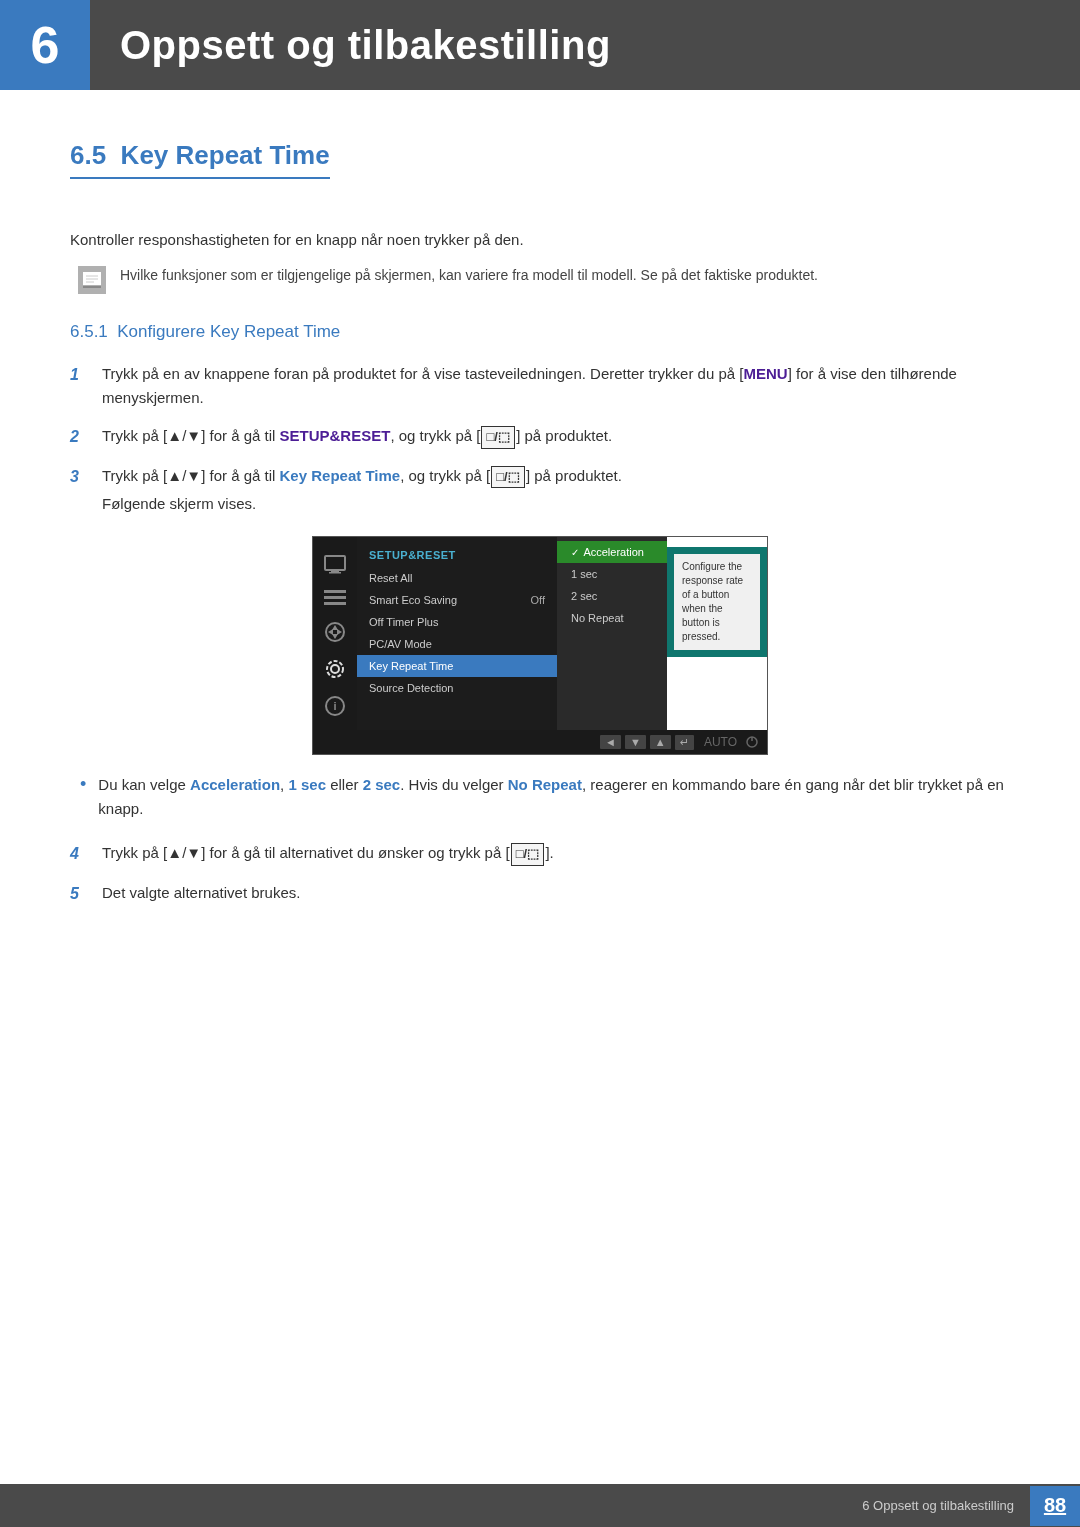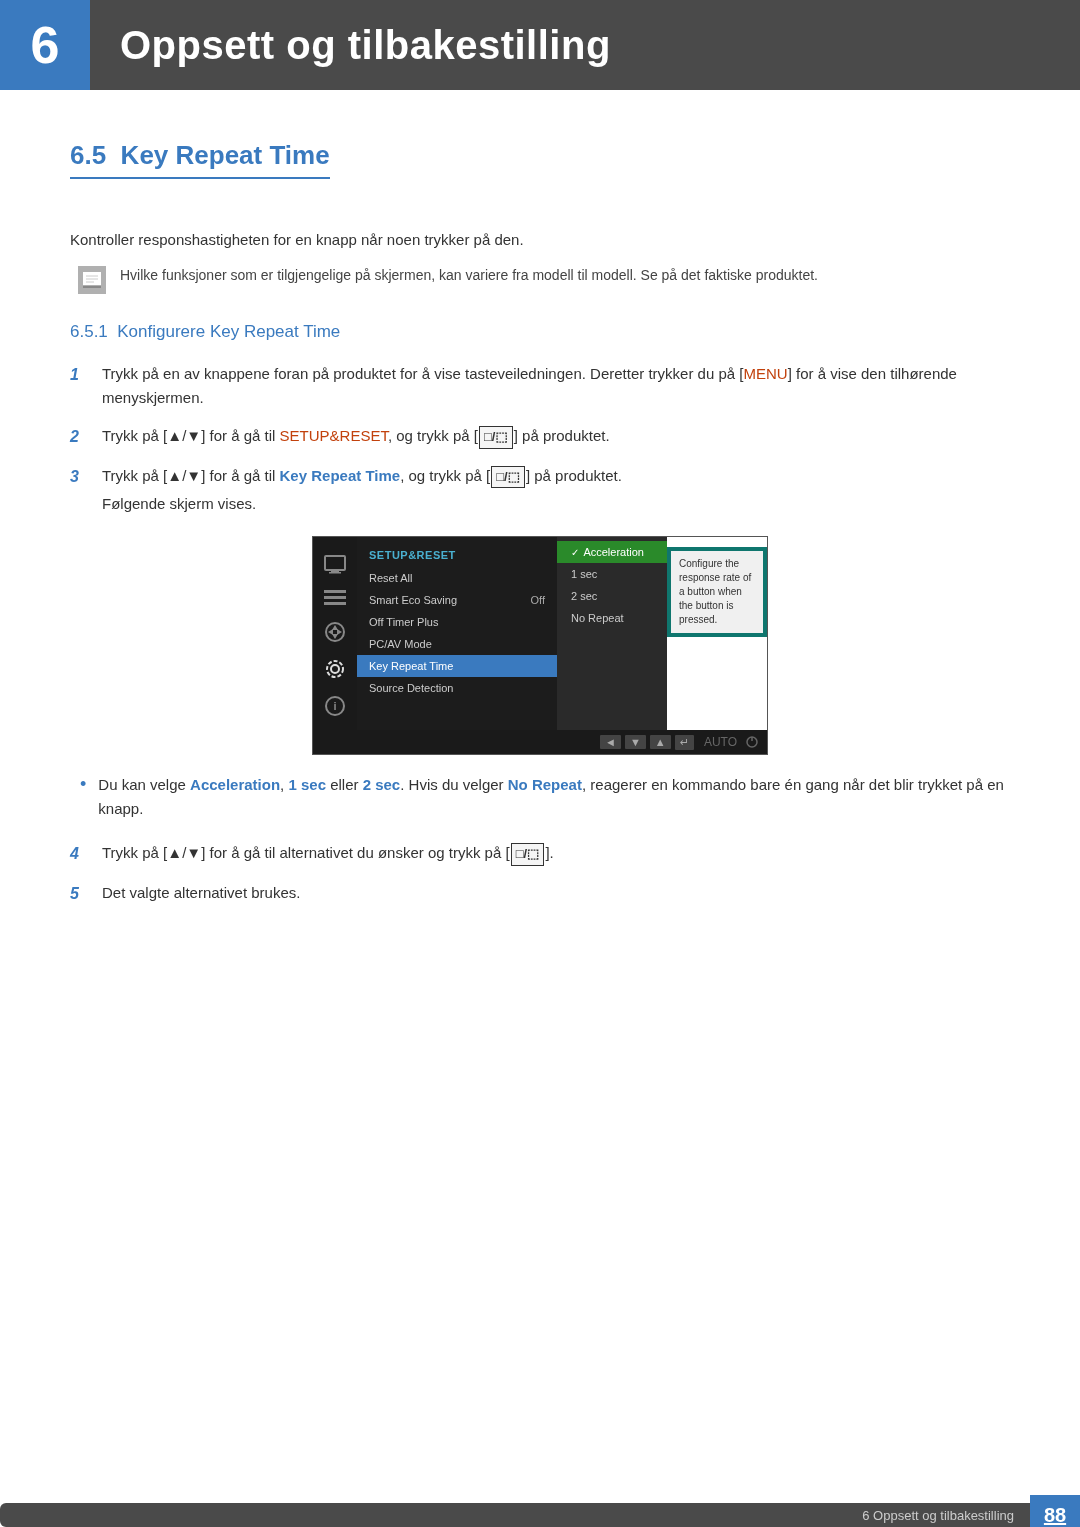--- a/index.html
+++ b/index.html
@@ -115,22 +115,22 @@
       color: #3a7abf;
       min-width: 20px;
       font-weight: bold;
     }
     .step-text {
       font-size: 15px;
       color: #333;
       flex: 1;
     }
     .step-text strong {
-      font-weight: normal;
-      color: #c2410c;
+      font-weight: bold;
+      color: #4c1d95;
     }
     .step-text .bold-blue {
       font-weight: bold;
       color: #3a7abf;
     }
     .key-box {
       display: inline-block;
       border: 1px solid #333;
       padding: 0px 4px;
       font-size: 13px;
@@ -198,21 +198,21 @@
       display: flex;
       align-items: center;
       gap: 4px;
     }
     .submenu-item.selected-green::before {
       content: '✓';
       font-size: 10px;
     }
     .menu-tooltip {
       background: #f0f0f0;
-      border: 4px solid #0f766e;
+      border: 7px solid #0f766e;
       width: 100px;
       padding: 6px 8px;
       font-size: 10px;
       color: #333;
       line-height: 1.4;
       align-self: flex-start;
       margin-top: 10px;
     }
     .menu-bottom-bar {
       background: #1a1a1a;
@@ -248,27 +248,26 @@
       font-weight: bold;
       color: #3a7abf;
     }
 
     
     .footer {
       position: absolute;
       bottom: 0;
       left: 0;
       right: 0;
-      height: 24px;
+      height: 43px;
       background: #4a4a4a;
       display: flex;
       align-items: center;
       justify-content: flex-end;
       padding-right: 0;
-      border-radius: 6px;
     }
     .footer-text {
       color: #ccc;
       font-size: 13px;
       padding-right: 16px;
     }
     .footer-page {
       background: #3a7abf;
       width: 50px;
       height: 40px;

